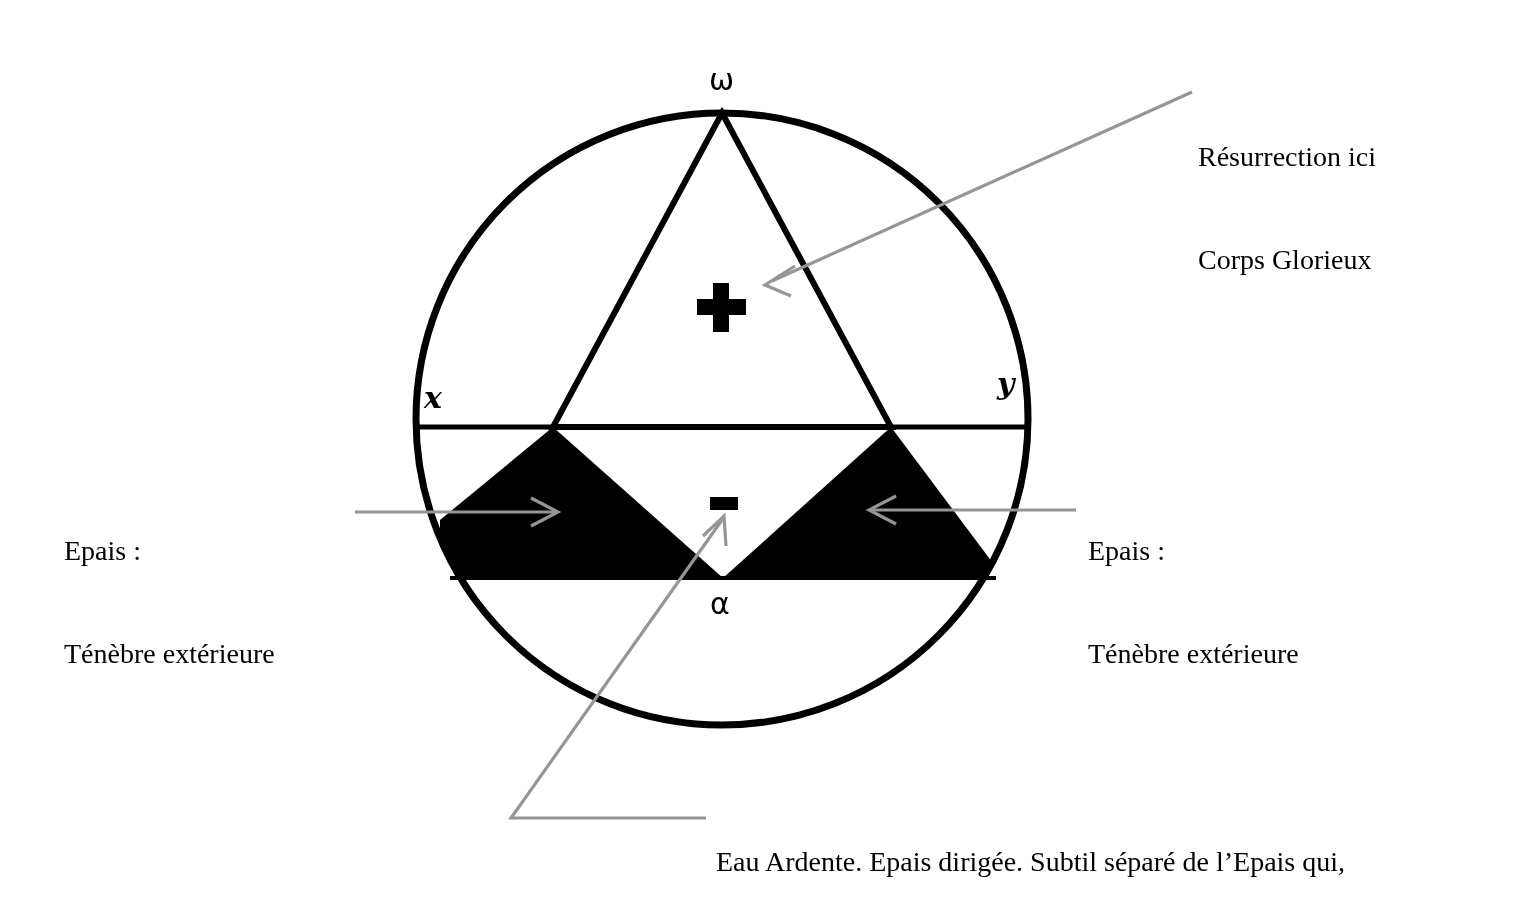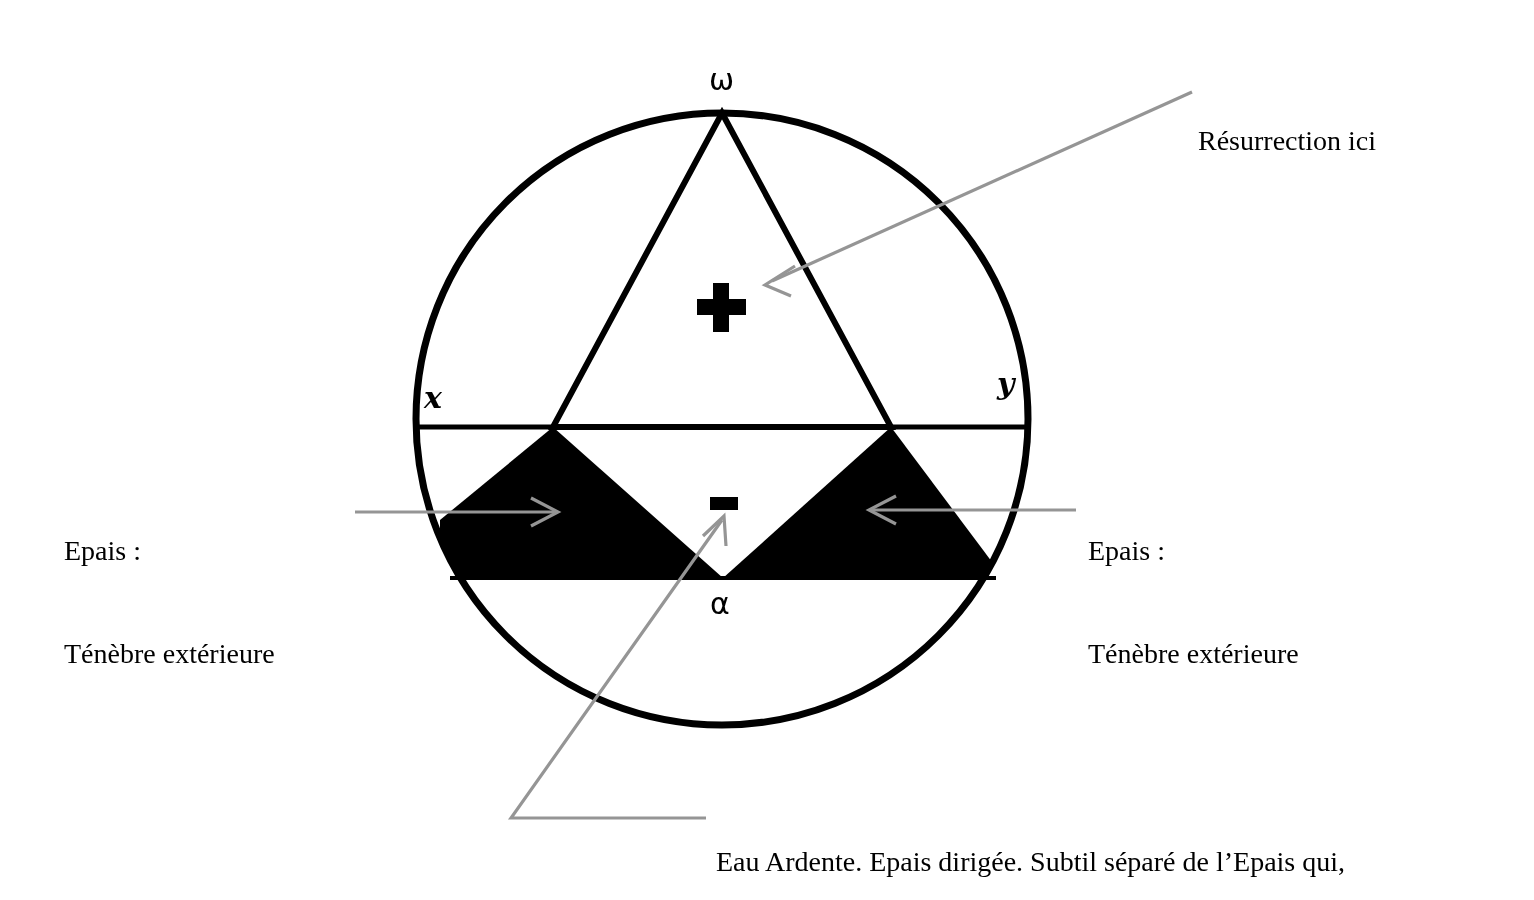--- a/index.html
+++ b/index.html
@@ -32,21 +32,21 @@
   }
   .txt {
     position: absolute;
     white-space: pre;
     line-height: 1.22;
     color: #000000;
     font-family: "Liberation Serif", "DejaVu Serif", serif;
   }
   #label-resurrection {
     left: 1198px;
-    top: 56px;
+    top: 72px;
     font-size: 28px;
   }
   #label-epais-left {
     left: 64px;
     top: 466px;
     font-size: 28px;
   }
   #label-epais-right {
     left: 1088px;
     top: 466px;
@@ -158,20 +158,21 @@
   <div class="glyph-greek" id="glyph-omega">ω</div>
 
   <div class="glyph-greek" id="glyph-alpha">α</div>
 
   <div class="glyph-script" id="glyph-x">𝒙</div>
 
   <div class="glyph-script" id="glyph-y">𝒚</div>
 
   <div class="txt" id="label-resurrection">
     <div>Résurrection ici</div>
+    <div>Corps Glorieux</div>
   </div>
 
   <div class="txt" id="label-epais-left">
     <div>Epais :</div>
     <div>Ténèbre extérieure</div>
   </div>
 
   <div class="txt" id="label-epais-right">
     <div>Epais :</div>
     <div>Ténèbre extérieure</div>

